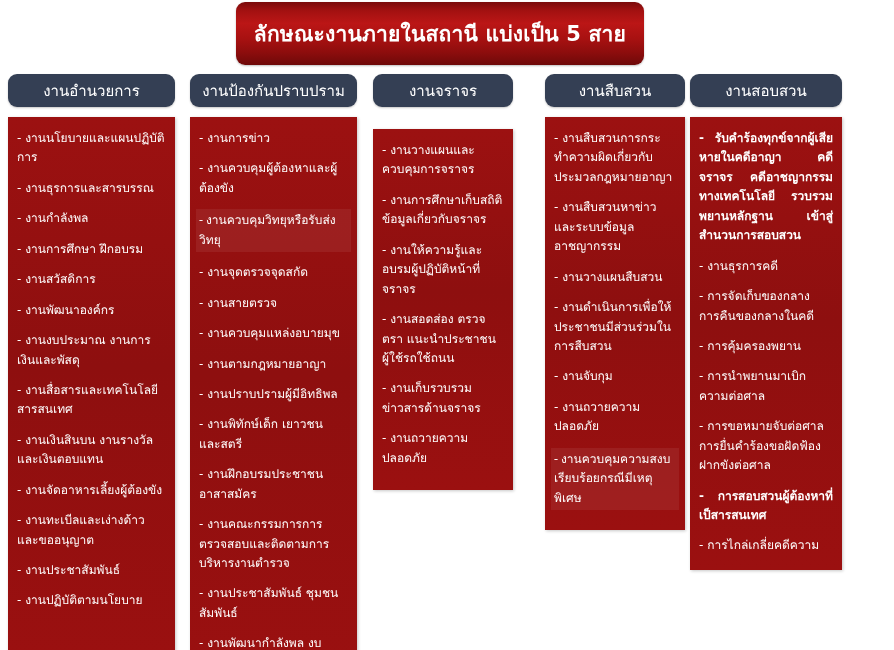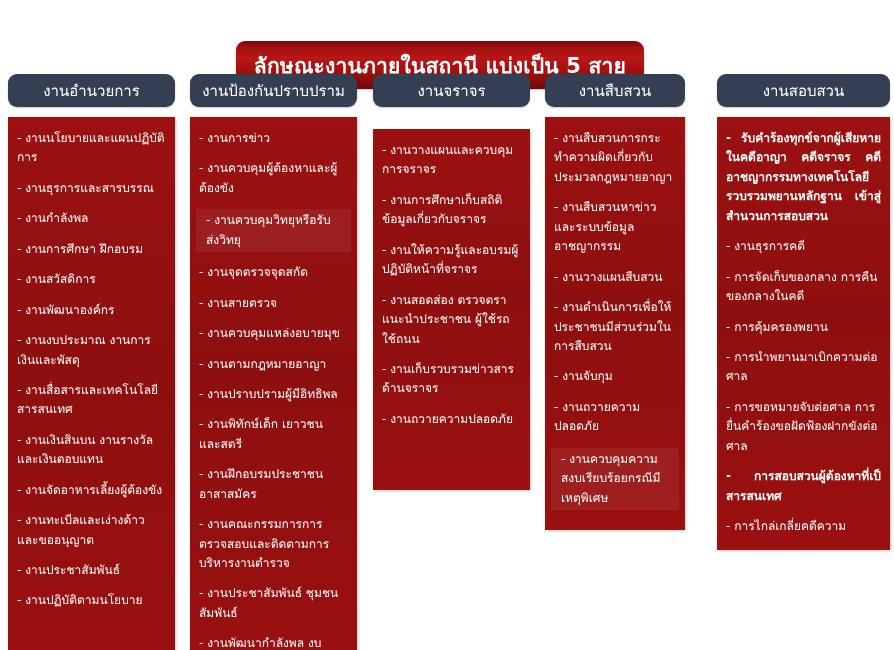--- a/index.html
+++ b/index.html
@@ -14,34 +14,33 @@
     font-family: "DejaVu Sans", "Liberation Sans", sans-serif;
     overflow: hidden;
   }
 
   
   #title-banner {
     position: absolute;
     left: 236px;
     top: 2px;
     width: 408px;
-    height: 48px;
+    height: 63px;
     border-radius: 9px;
     background: linear-gradient(to bottom,
                 #7a0b0b 0%,
                 #a31111 14%,
                 #bb1616 34%,
                 #a81111 58%,
                 #8d0d0d 80%,
                 #6e0909 100%);
     display: flex;
     align-items: center;
     justify-content: center;
     box-shadow: 0 1px 2px rgba(0,0,0,0.25);
-    margin-top: 39px;
   }
   #title-banner .title-text {
     color: #ffffff;
     font-size: 21px;
     font-weight: bold;
     letter-spacing: 0.2px;
     white-space: nowrap;
   }
 
   
@@ -74,45 +73,46 @@
     font-size: 12px;
     line-height: 1.62;
     margin-bottom: 11px;
     text-indent: 0;
   }
   .item:last-child { margin-bottom: 0; }
 
   
   .item.hl {
     background: rgba(255,255,255,0.065);
-    padding: 2px 10px;
+    padding: 2px 3px;
     margin-left: -3px;
     margin-right: -3px;
+    font-family: Liberation Serif, serif;
   }
   
   .item.just {
     text-align: justify;
     text-justify: inter-word;
     font-weight: bold;
   }
 
   
   #col-1 { left: 8px;   width: 167px; }
   #col-1 .col-body { min-height: 553px; }
 
   #col-2 { left: 190px; width: 167px; }
   #col-2 .col-body { min-height: 537px; }
 
-  #col-3 { left: 373px; width: 157px; }
+  #col-3 { left: 373px; width: 140px; }
   #col-3 .col-body { min-height: 361px; margin-top: 22px; }
 
   #col-4 { left: 545px; width: 140px; }
   #col-4 .col-body { min-height: 413px; }
 
-  #col-5 { left: 717px; width: 173px; }
+  #col-5 { left: 690px; width: 152px; }
   #col-5 .col-body { min-height: 394px; }
 </style>
 </head>
 <body>
 
 <div id="title-banner">
   <span class="title-text">ลักษณะงานภายในสถานี แบ่งเป็น 5 สาย</span>
 </div>
 
 <div class="column" id="col-1">

